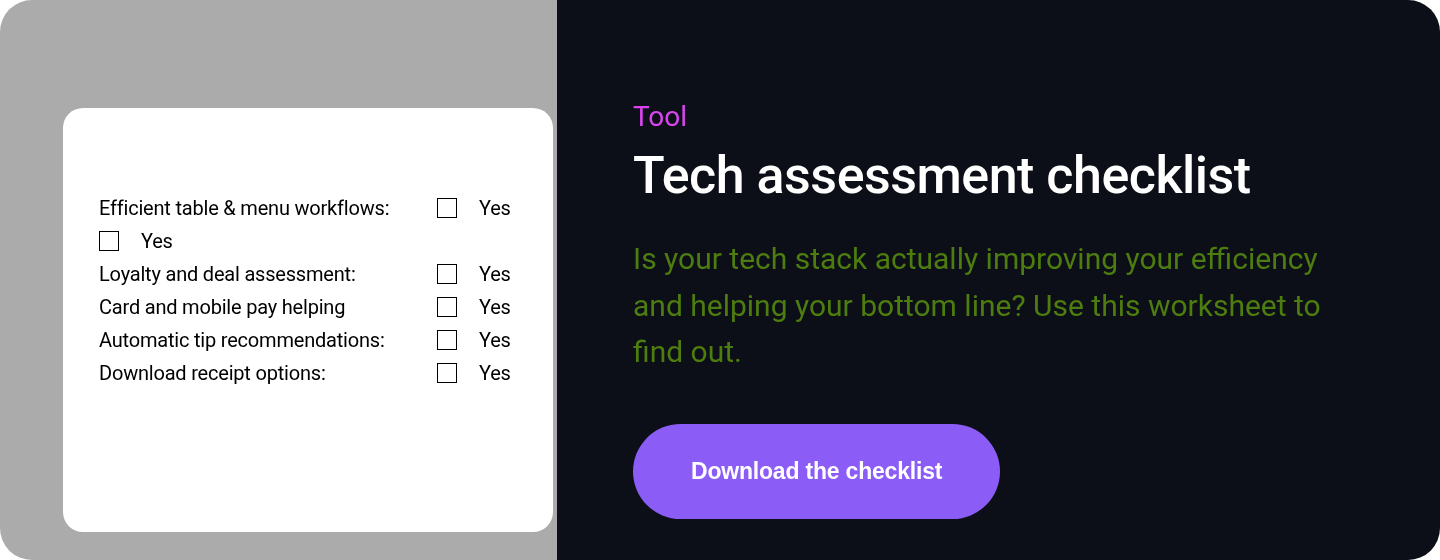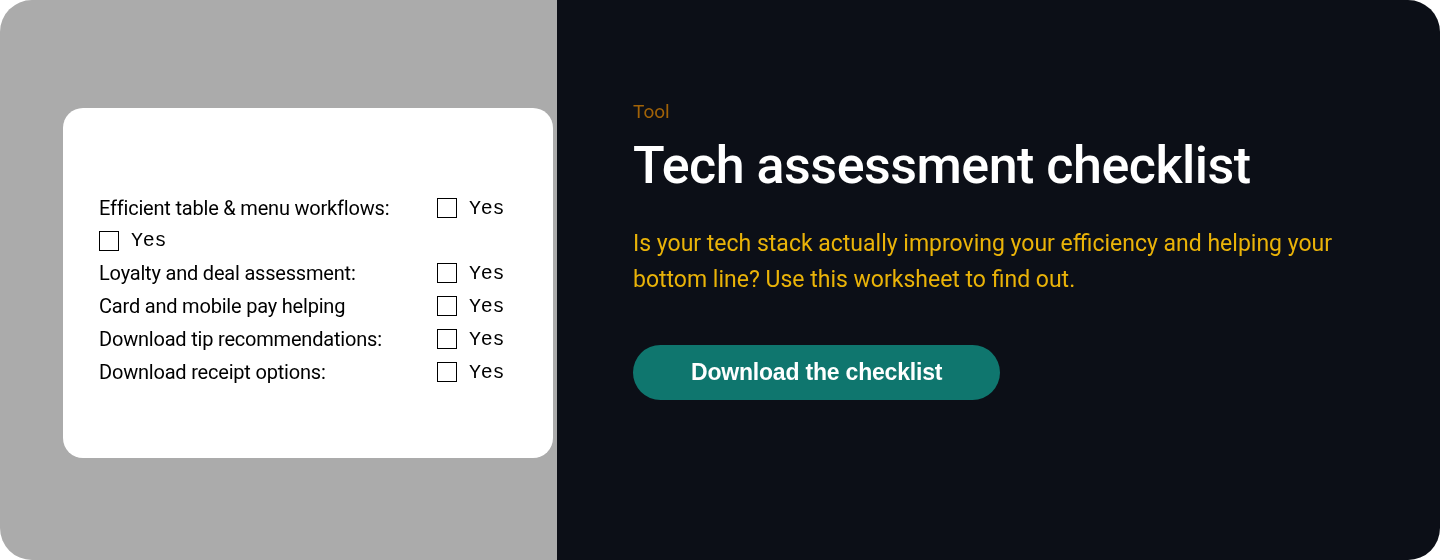--- a/index.html
+++ b/index.html
@@ -21,44 +21,43 @@
       background: #ababab;
       position: relative;
       display: flex;
       align-items: center;
       justify-content: center;
     }
     .checklist-card {
       background: #ffffff;
       border-radius: 20px;
       width: 490px;
-      height: 350px;
+      height: 424px;
       position: absolute;
       left: 63px;
       top: 108px;
       padding: 88px 36px 30px 36px;
     }
     .checklist-item {
       display: flex;
       align-items: center;
       justify-content: space-between;
       margin-bottom: 9px;
       font-size: 20px;
       color: #000;
       letter-spacing: -0.2px;
     }
     .checklist-label {
       flex: 1;
     }
     .checklist-right {
       display: flex;
       align-items: center;
-      gap: 12px;
+      gap: 22px;
       width: 80px;
-      font-family: Liberation Mono, monospace;
     }
     .checkbox {
       width: 20px;
       height: 20px;
       border: 1.5px solid #000;
       background: #fff;
       flex-shrink: 0;
     }
     .yes-label {
       font-size: 20px;
@@ -66,47 +65,47 @@
     }
     .right-panel {
       flex: 1;
       background: #0c0f17;
       padding: 100px 76px 60px 76px;
       color: #fff;
       display: flex;
       flex-direction: column;
     }
     .eyebrow {
-      font-size: 19px;
+      font-size: 28px;
       font-weight: 400;
-      color: #a16207;
+      color: #d946ef;
       margin-bottom: 14px;
     }
     .title {
       font-size: 52px;
       font-weight: 500;
       color: #ffffff;
       margin-bottom: 32px;
       letter-spacing: -0.5px;
       line-height: 1.1;
     }
     .description {
-      font-size: 23px;
+      font-size: 30px;
       font-weight: 400;
-      color: #eab308;
+      color: #4d7c0f;
       line-height: 1.55;
       margin-bottom: 48px;
       max-width: 720px;
     }
     .cta-button {
-      background: #0f766e;
+      background: #8b5cf6;
       color: #ffffff;
       border: none;
       border-radius: 100px;
-      padding: 14px 58px;
+      padding: 34px 58px;
       font-size: 23px;
       font-weight: 600;
       cursor: pointer;
       align-self: flex-start;
       letter-spacing: -0.2px;
     }
   </style>
 </head>
 <body>
 
@@ -133,21 +132,21 @@
       </div>
     </div>
     <div class="checklist-item">
       <span class="checklist-label">Card and mobile pay helping</span>
       <div class="checklist-right">
         <span class="checkbox"></span>
         <span class="yes-label">Yes</span>
       </div>
     </div>
     <div class="checklist-item">
-      <span class="checklist-label">Download tip recommendations:</span>
+      <span class="checklist-label">Automatic tip recommendations:</span>
       <div class="checklist-right">
         <span class="checkbox"></span>
         <span class="yes-label">Yes</span>
       </div>
     </div>
     <div class="checklist-item">
       <span class="checklist-label">Download receipt options:</span>
       <div class="checklist-right">
         <span class="checkbox"></span>
         <span class="yes-label">Yes</span>

